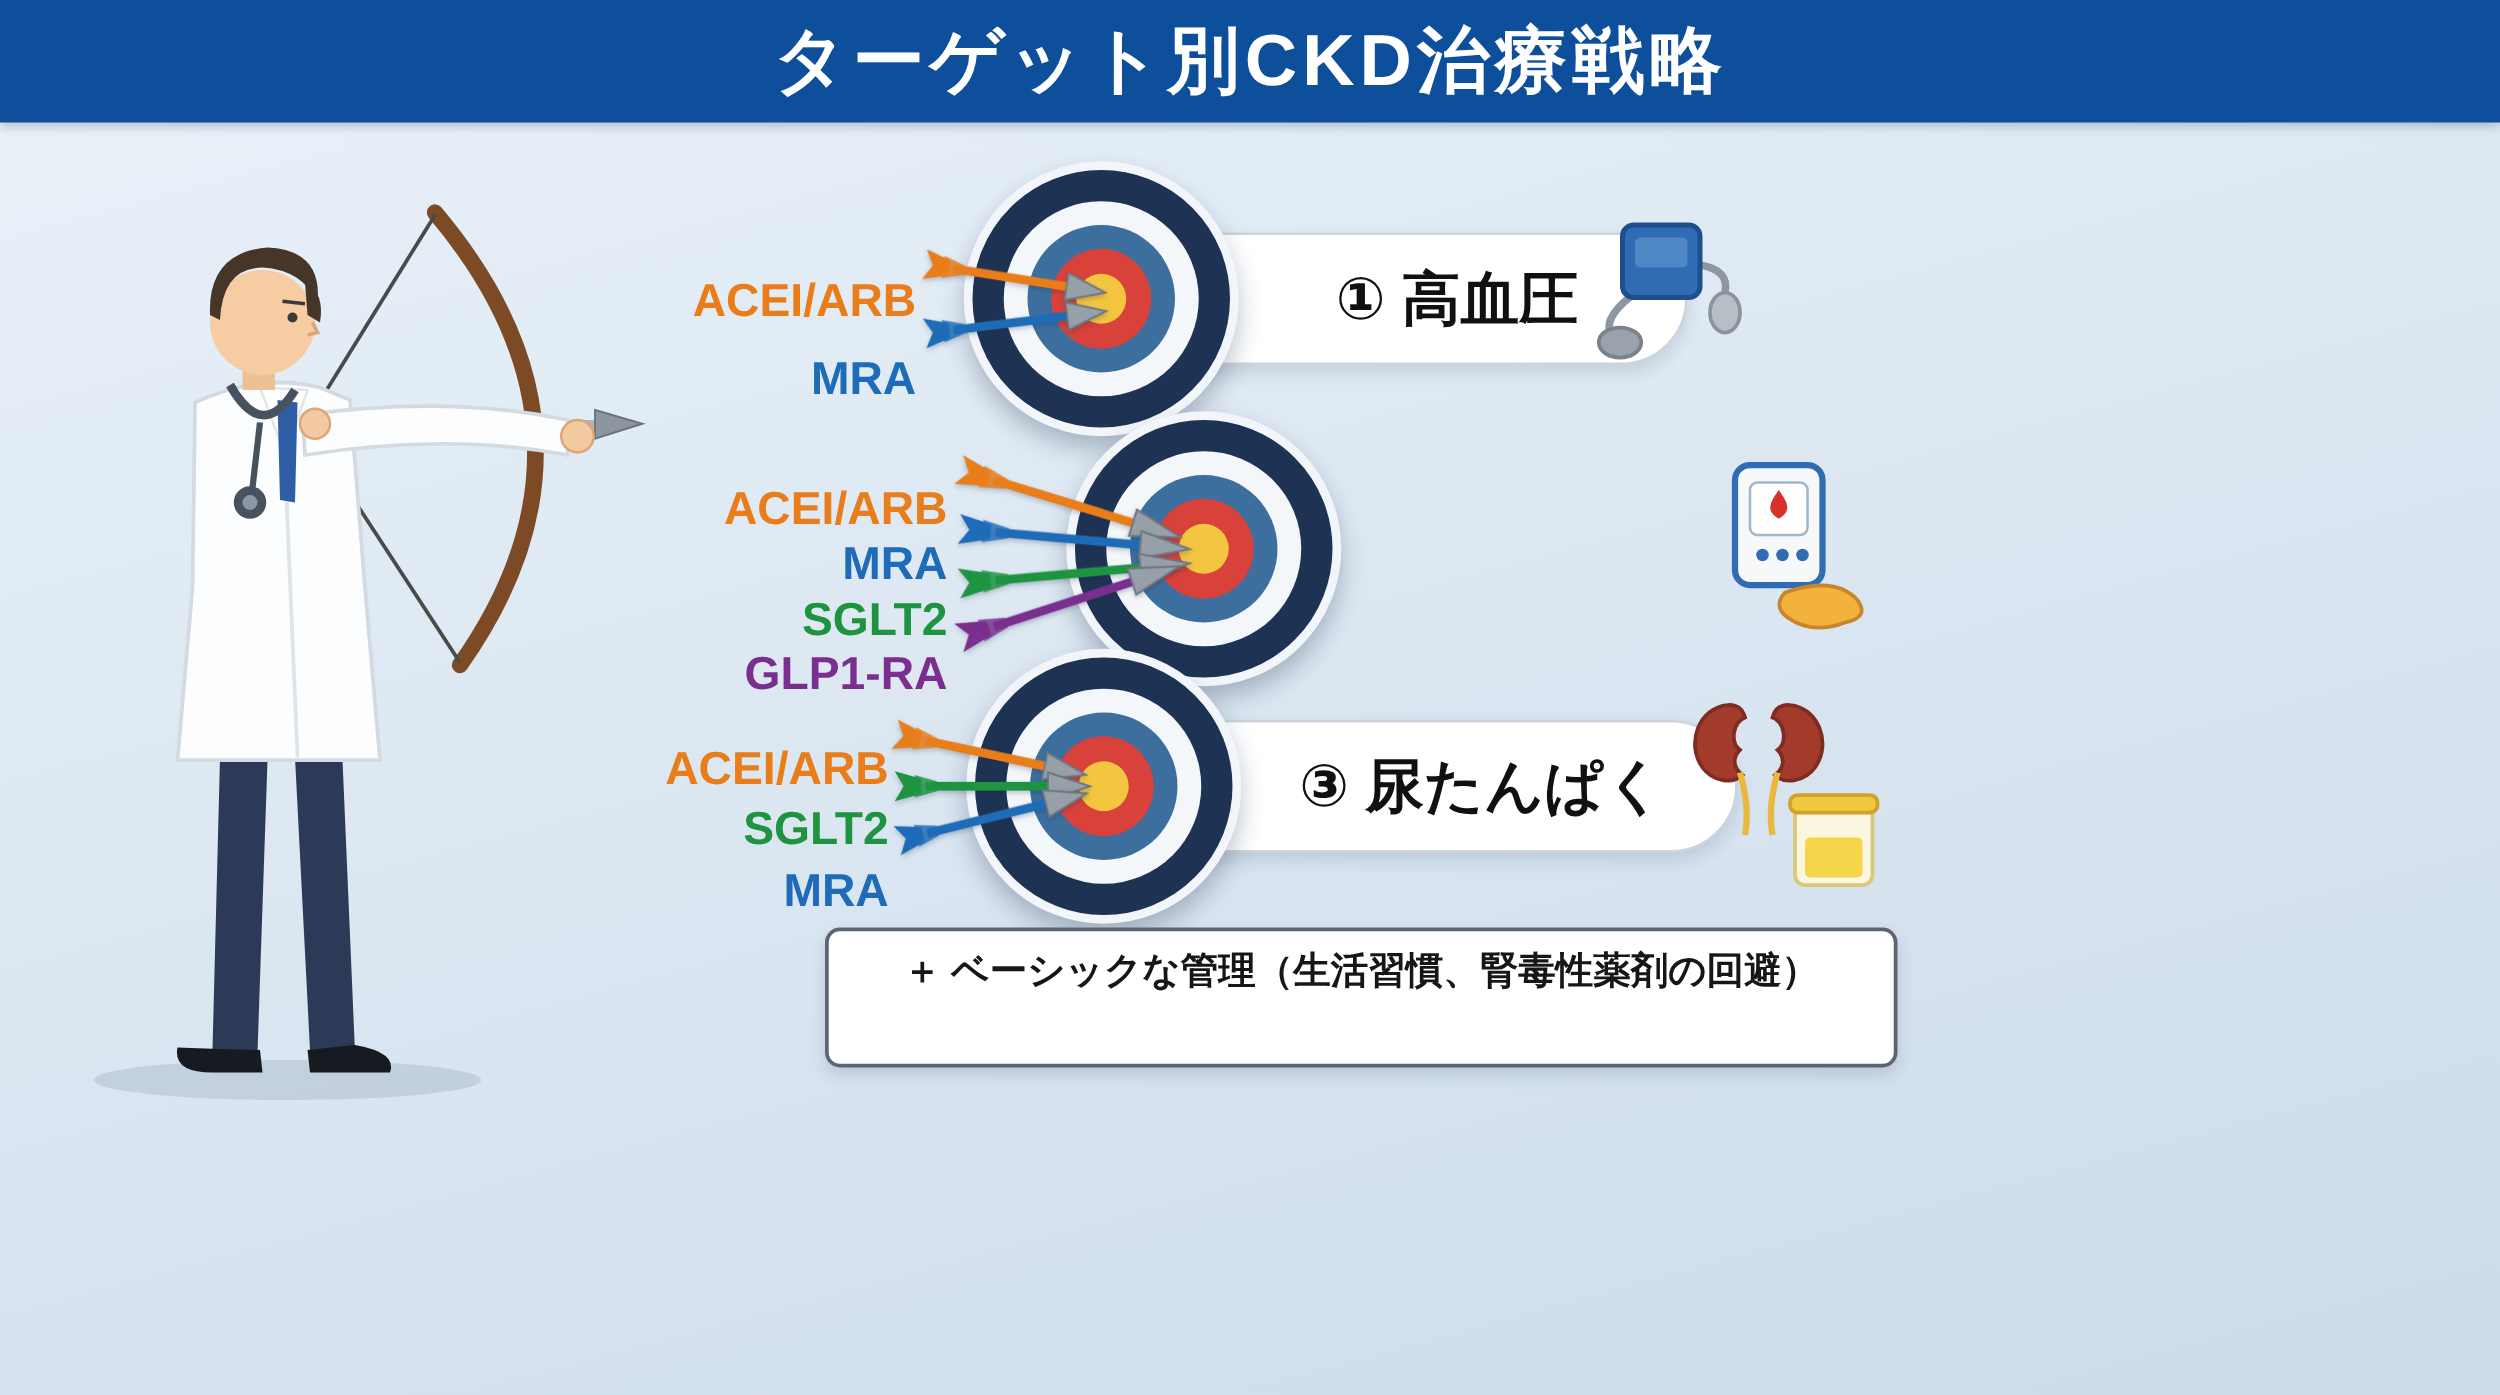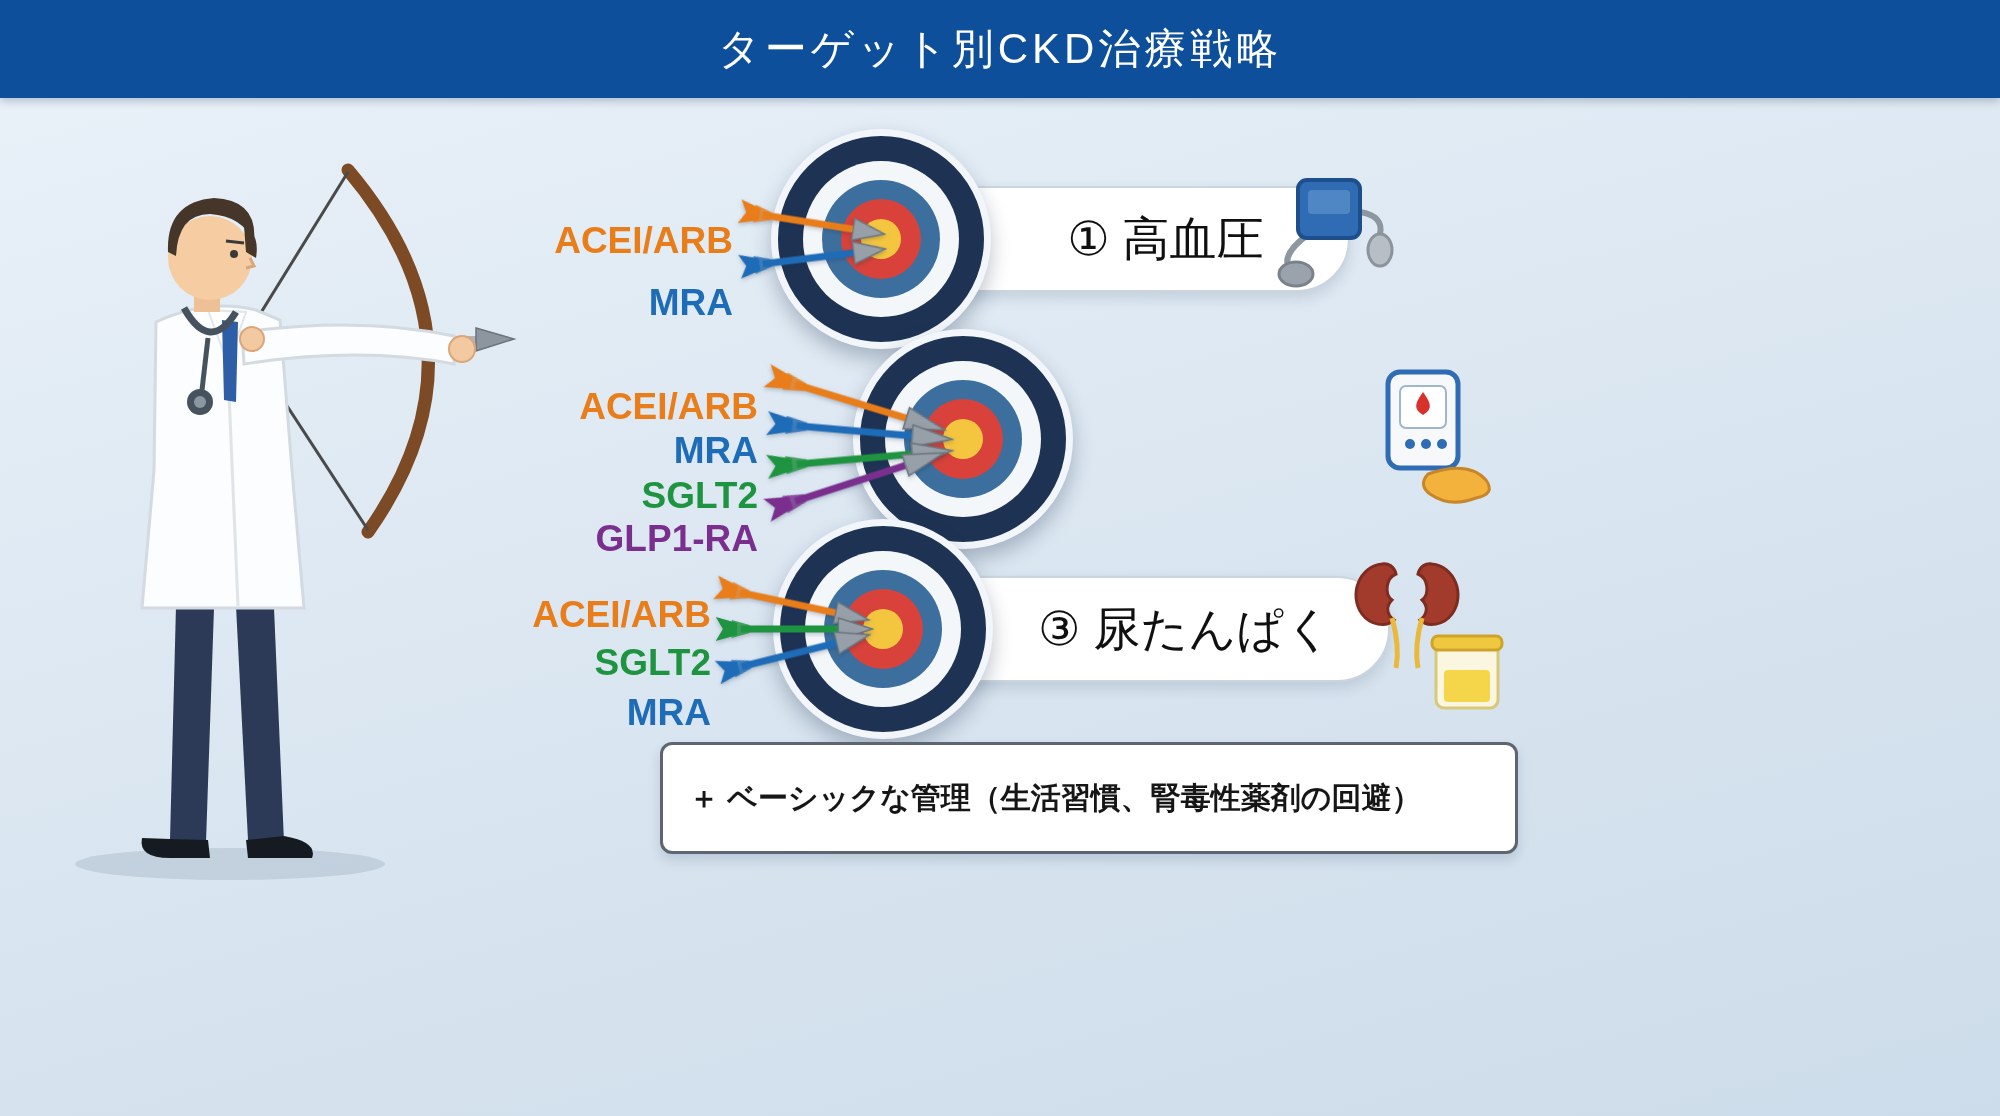--- a/index.html
+++ b/index.html
@@ -3,42 +3,42 @@
 <meta charset="utf-8">
 <style>
   html,body{margin:0;padding:0;background:#b9c9d8;}
   .stage{
     position:relative;width:2000px;height:1116px;overflow:hidden;
     background:linear-gradient(165deg,#eaf2f9 0%,#d9e5f0 55%,#cddcea 100%);
     font-family:"Liberation Sans","DejaVu Sans",sans-serif;
   }
   
   .titlebar{position:absolute;left:0;top:0;width:2000px;height:98px;display:flex;align-items:center;justify-content:center;z-index:6;box-shadow:0 3px 8px rgba(10,40,80,.25);}
-  .titlebar h1{margin:0;font-size:42px;font-weight:normal;letter-spacing:4px;}
+  .titlebar h1{margin:0;font-size:58px;font-weight:bold;letter-spacing:4px;}
 
   
   .doctor{position:absolute;left:30px;top:140px;width:520px;height:760px;z-index:2;}
 
   
   .target{position:absolute;z-index:2;}
   .ring{border-radius:50%;display:flex;align-items:center;justify-content:center;}
   .ring-outer{width:206px;height:206px;background:#1e3354;border:7px solid #f2f6fa;box-shadow:0 10px 20px rgba(20,40,70,.28);}
   .ring-white{width:156px;height:156px;background:#f4f7fa;}
   .ring-blue{width:118px;height:118px;background:#3d6f9e;}
   .ring-red{width:80px;height:80px;background:#d8423a;}
   .ring-center{width:40px;height:40px;background:#f4c63f;}
   .t1{left:771px;top:129px;}
   .t2{left:853px;top:329px;}
   .t3{left:773px;top:519px;}
 
   
   .banner{position:absolute;height:106px;background:#ffffff;border:2px solid #ccd5de;border-radius:53px;z-index:1;
     box-shadow:0 6px 14px rgba(30,50,80,.14);display:flex;align-items:center;justify-content:center;
     box-sizing:border-box;padding-left:135px;padding-right:34px;}
-  .banner-label{font-size:47px;font-weight:normal;color:#101010;white-space:nowrap;}
+  .banner-label{font-size:47px;font-weight:bold;color:#101010;white-space:nowrap;}
   .b1{left:880px;top:186px;width:470px;}
   .b2{left:960px;top:386px;width:480px;}
   .b3{left:880px;top:576px;width:510px;}
 
   
   .drug-label{position:absolute;width:185px;text-align:right;font-weight:bold;font-size:37px;z-index:4;white-space:nowrap;margin-top:36px;}
   .l-g1-0{left:548px;top:184px;}
   .l-g1-1{left:548px;top:246px;}
   .l-g2-0{left:573px;top:350px;}
   .l-g2-1{left:573px;top:394px;}
@@ -65,21 +65,21 @@
   
   .icon{position:absolute;z-index:3;}
   .icon-bp{left:1262px;top:172px;width:140px;height:120px;}
   .icon-glu{left:1368px;top:366px;width:130px;height:150px;}
   .icon-kid{left:1342px;top:556px;width:170px;height:160px;}
   .icon svg{display:block;width:100%;height:100%;}
 
   
   .notebox{position:absolute;left:660px;top:742px;width:858px;height:112px;background:#ffffff;
     border:3px solid #5d6670;border-radius:12px;box-sizing:border-box;padding:11px 26px;z-index:5;
-    box-shadow:0 6px 12px rgba(30,50,80,.15);display:flex;flex-direction:column;justify-content:center;gap:6px;}
+    box-shadow:0 6px 12px rgba(30,50,80,.15);display:flex;flex-direction:row;justify-content:center;gap:6px;}
   .notebox .note-line{font-size:30px;font-weight:bold;color:#161616;white-space:nowrap;}
 </style>
 </head>
 <body>
 
 <div class="stage">
 
   <header class="titlebar" style="background-color: rgb(13, 79, 154);">
     <h1 style="color: rgb(255, 255, 255);">ターゲット別CKD治療戦略</h1>
   </header>

